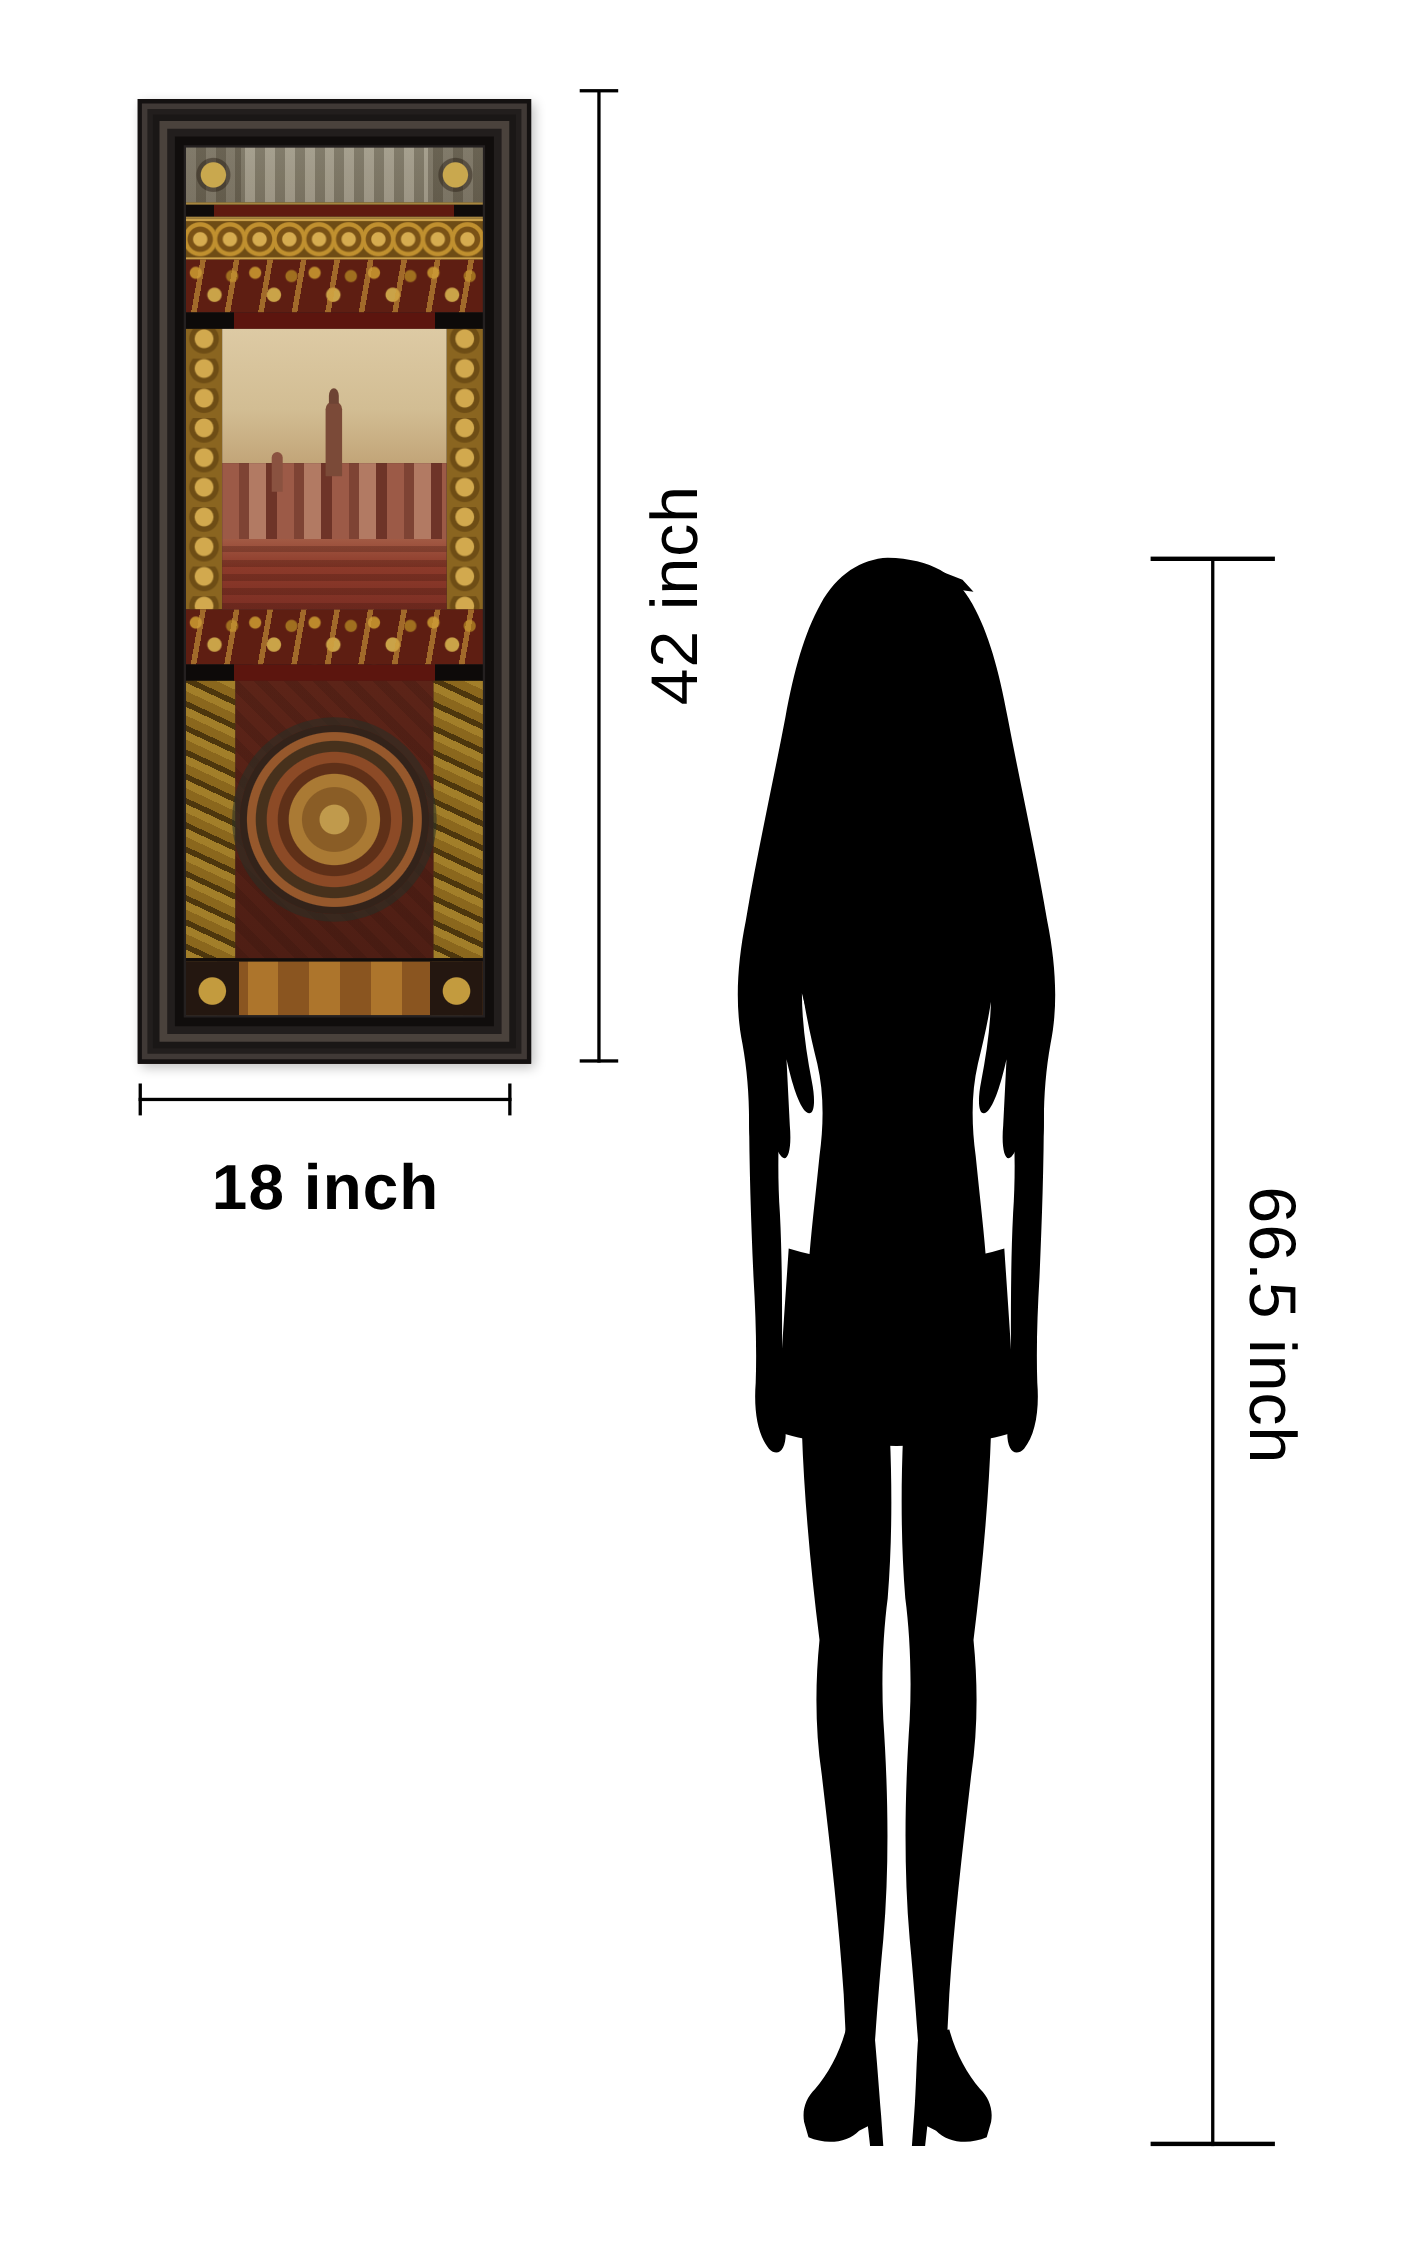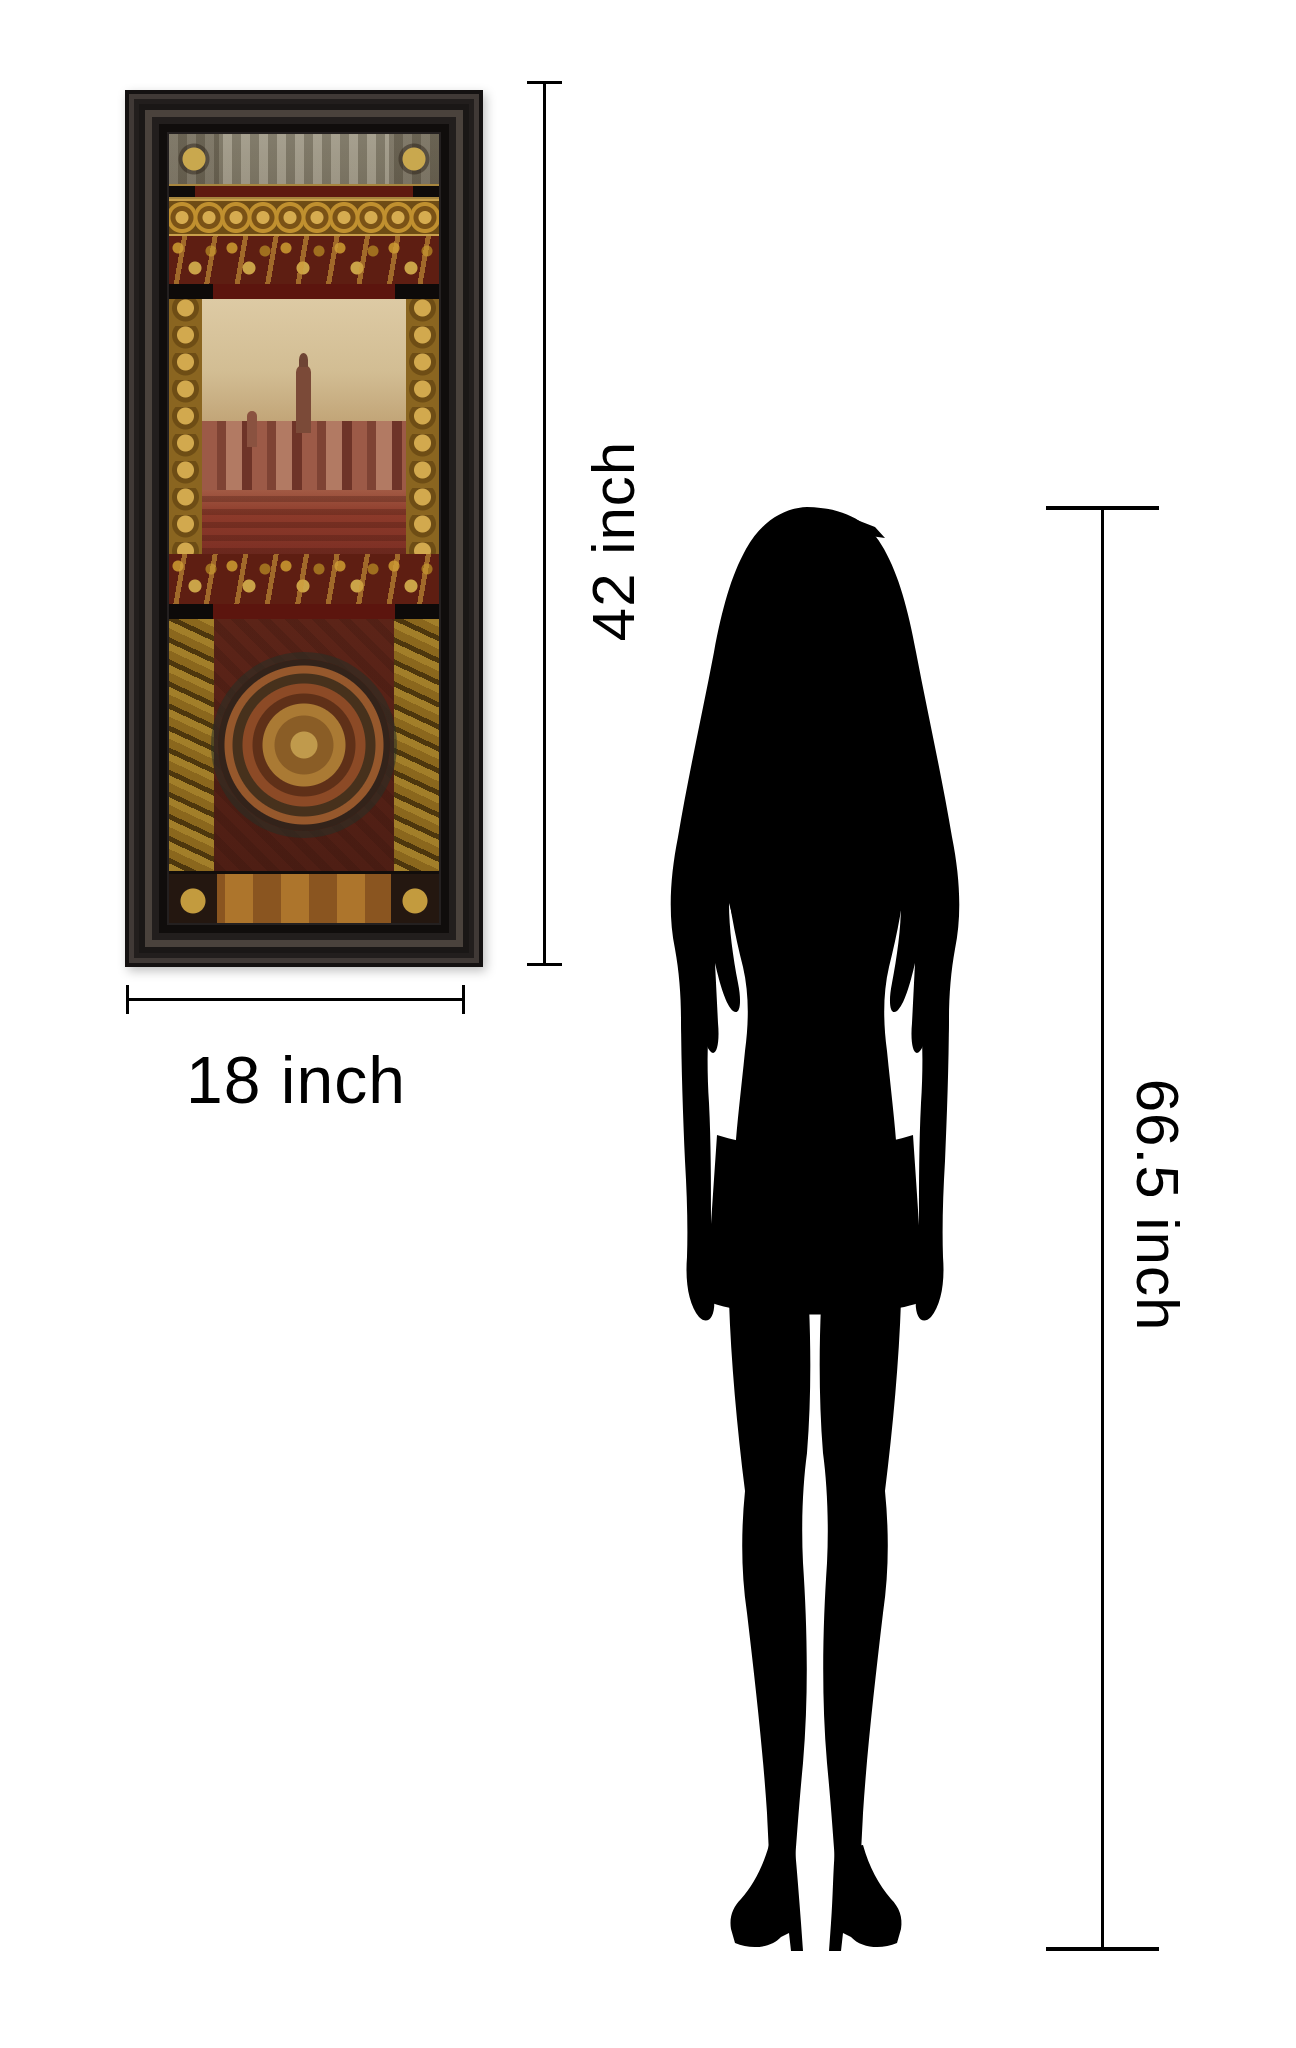--- a/index.html
+++ b/index.html
@@ -170,21 +170,21 @@
   </div>
 
   <div class="dim" style="left:543px;top:83px;width:3px;height:883px;"></div>
   <div class="dim" style="left:527px;top:81px;width:35px;height:3px;"></div>
   <div class="dim" style="left:527px;top:963px;width:35px;height:3px;"></div>
   <div class="dim-label rot-ccw" style="left:613px;top:541px;">42 inch</div>
 
   <div class="dim" style="left:126px;top:998px;width:339px;height:3px;"></div>
   <div class="dim" style="left:126px;top:985px;width:3px;height:29px;"></div>
   <div class="dim" style="left:462px;top:985px;width:3px;height:29px;"></div>
-  <div class="dim-label" style="left:296px;top:1080px;font-size:66px;">18 inch</div>
+  <div class="dim-label" style="left:296px;top:1080px;font-size:58px;font-weight:bold;">18 inch</div>
 
   <svg class="woman" viewBox="0 0 380 1450" aria-hidden="true">
     <g fill="#000000">
 
       <path d="M182,2
         C158,3 136,17 121,44 C106,71 97,104 89,147 C77,210 63,272 53,332
         C45,372 43,410 50,444 C54,466 56,490 56,514
         C56,535 61,551 67,539 C71,530 71,508 72,490
         C74,512 77,536 85,546 C91,553 95,540 93,518 L90,458
         C95,480 101,500 108,506 C115,511 117,498 113,478

